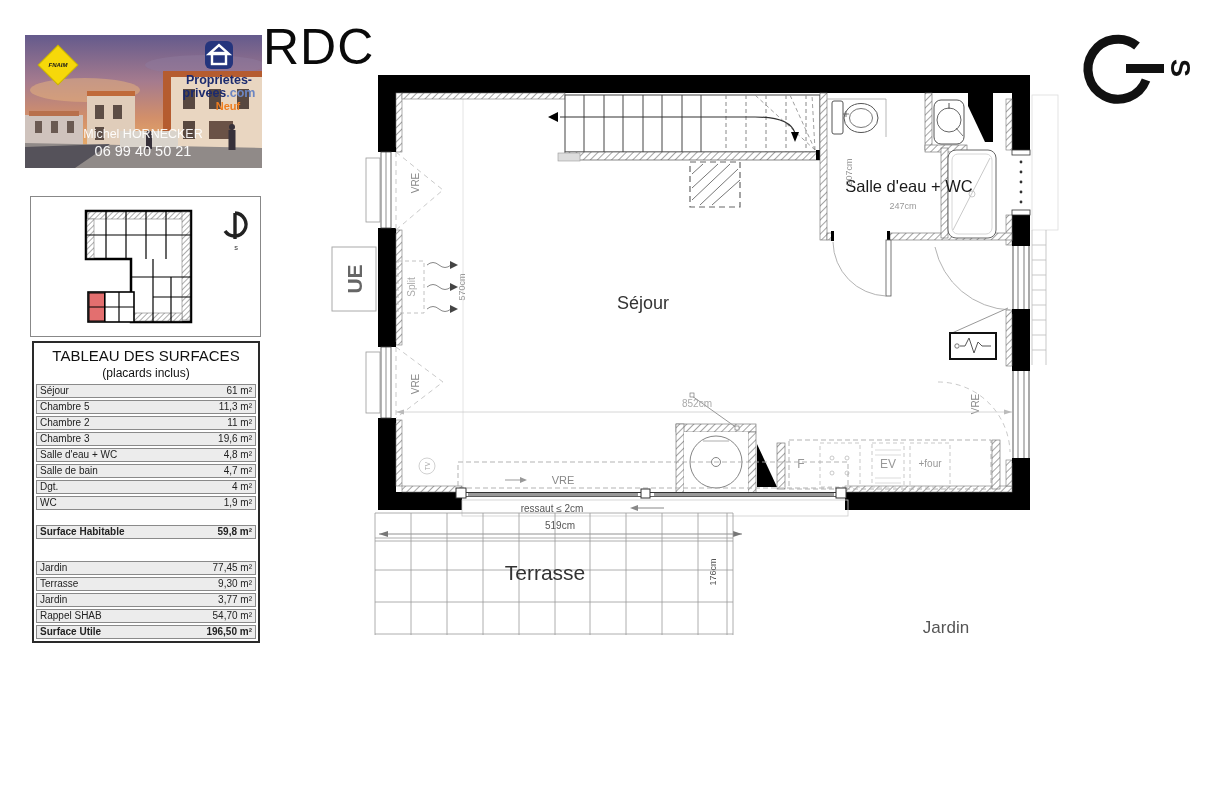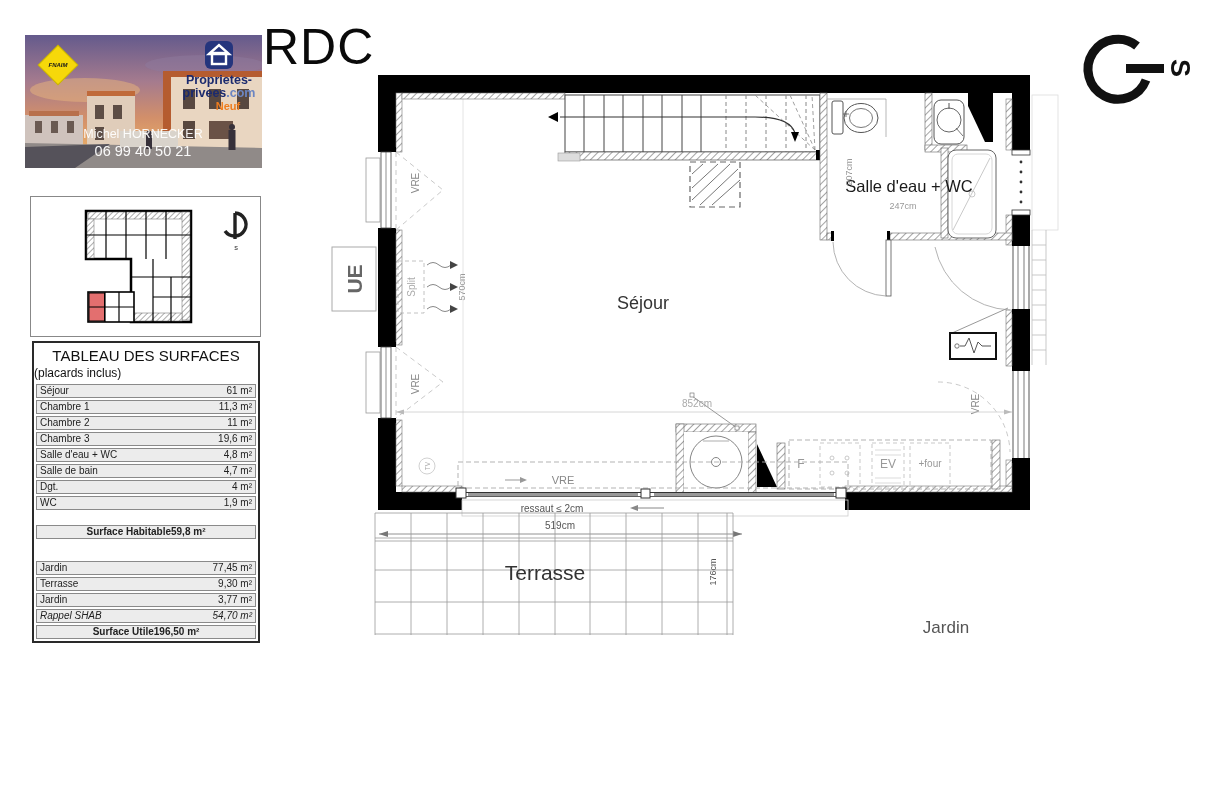--- a/index.html
+++ b/index.html
@@ -10,28 +10,28 @@
   .abs{position:absolute;}
   
   #photo{left:25px;top:35px;width:272px;height:133px;overflow:hidden;}
   
   #rdc-title{left:263px;top:22px;font-size:50px;color:#0a0a0a;letter-spacing:1px;line-height:1;}
   
   #siteplan{left:30px;top:196px;width:229px;height:139px;background:#fff;border:1px solid #888;}
   
   #surftable{left:32px;top:341px;width:224px;border:2px solid #2a2a2a;background:#fff;}
   #surftable .ttl{font-size:15px;color:#111;text-align:center;padding-top:4px;line-height:1.25;}
-  #surftable .sub{font-size:12px;color:#111;padding-bottom:4px;}
+  #surftable .sub{font-size:12px;color:#111;text-align:center;padding-bottom:4px;}
   .trow{
     height:12.5px;background:#ececec;border:1px solid #8a8a8a;margin:0 2px 1.5px 2px;
     display:flex;justify-content:space-between;align-items:center;padding:0 3px;
     font-size:10px;color:#222;line-height:1;
   }
-  .trow.bold{font-weight:bold;justify-content:center;}
-  .trow.italic{font-style:italic;}
+  .trow.bold{font-weight:bold;}
+  .trow.italic{}
   .spacer14{height:13px;}
   .spacer20{height:20px;}
   svg text{font-family:"Liberation Sans",sans-serif;}
 </style>
 </head>
 <body>
 
 <div class="abs" id="photo">
   <svg width="237" height="133" viewBox="0 0 237 133">
     <defs>
@@ -146,21 +146,21 @@
 </div>
 
 <div class="abs" id="surftable">
   <div class="ttl">TABLEAU DES SURFACES</div>
   <div class="sub">(placards inclus)</div>
   <div class="trow">
       <span>Séjour</span>
       <span>61 m²</span>
     </div>
   <div class="trow">
-      <span>Chambre 1</span>
+      <span>Chambre 5</span>
       <span>11,3 m²</span>
     </div>
   <div class="trow">
       <span>Chambre 2</span>
       <span>11 m²</span>
     </div>
   <div class="trow">
       <span>Chambre 3</span>
       <span>19,6 m²</span>
     </div>

